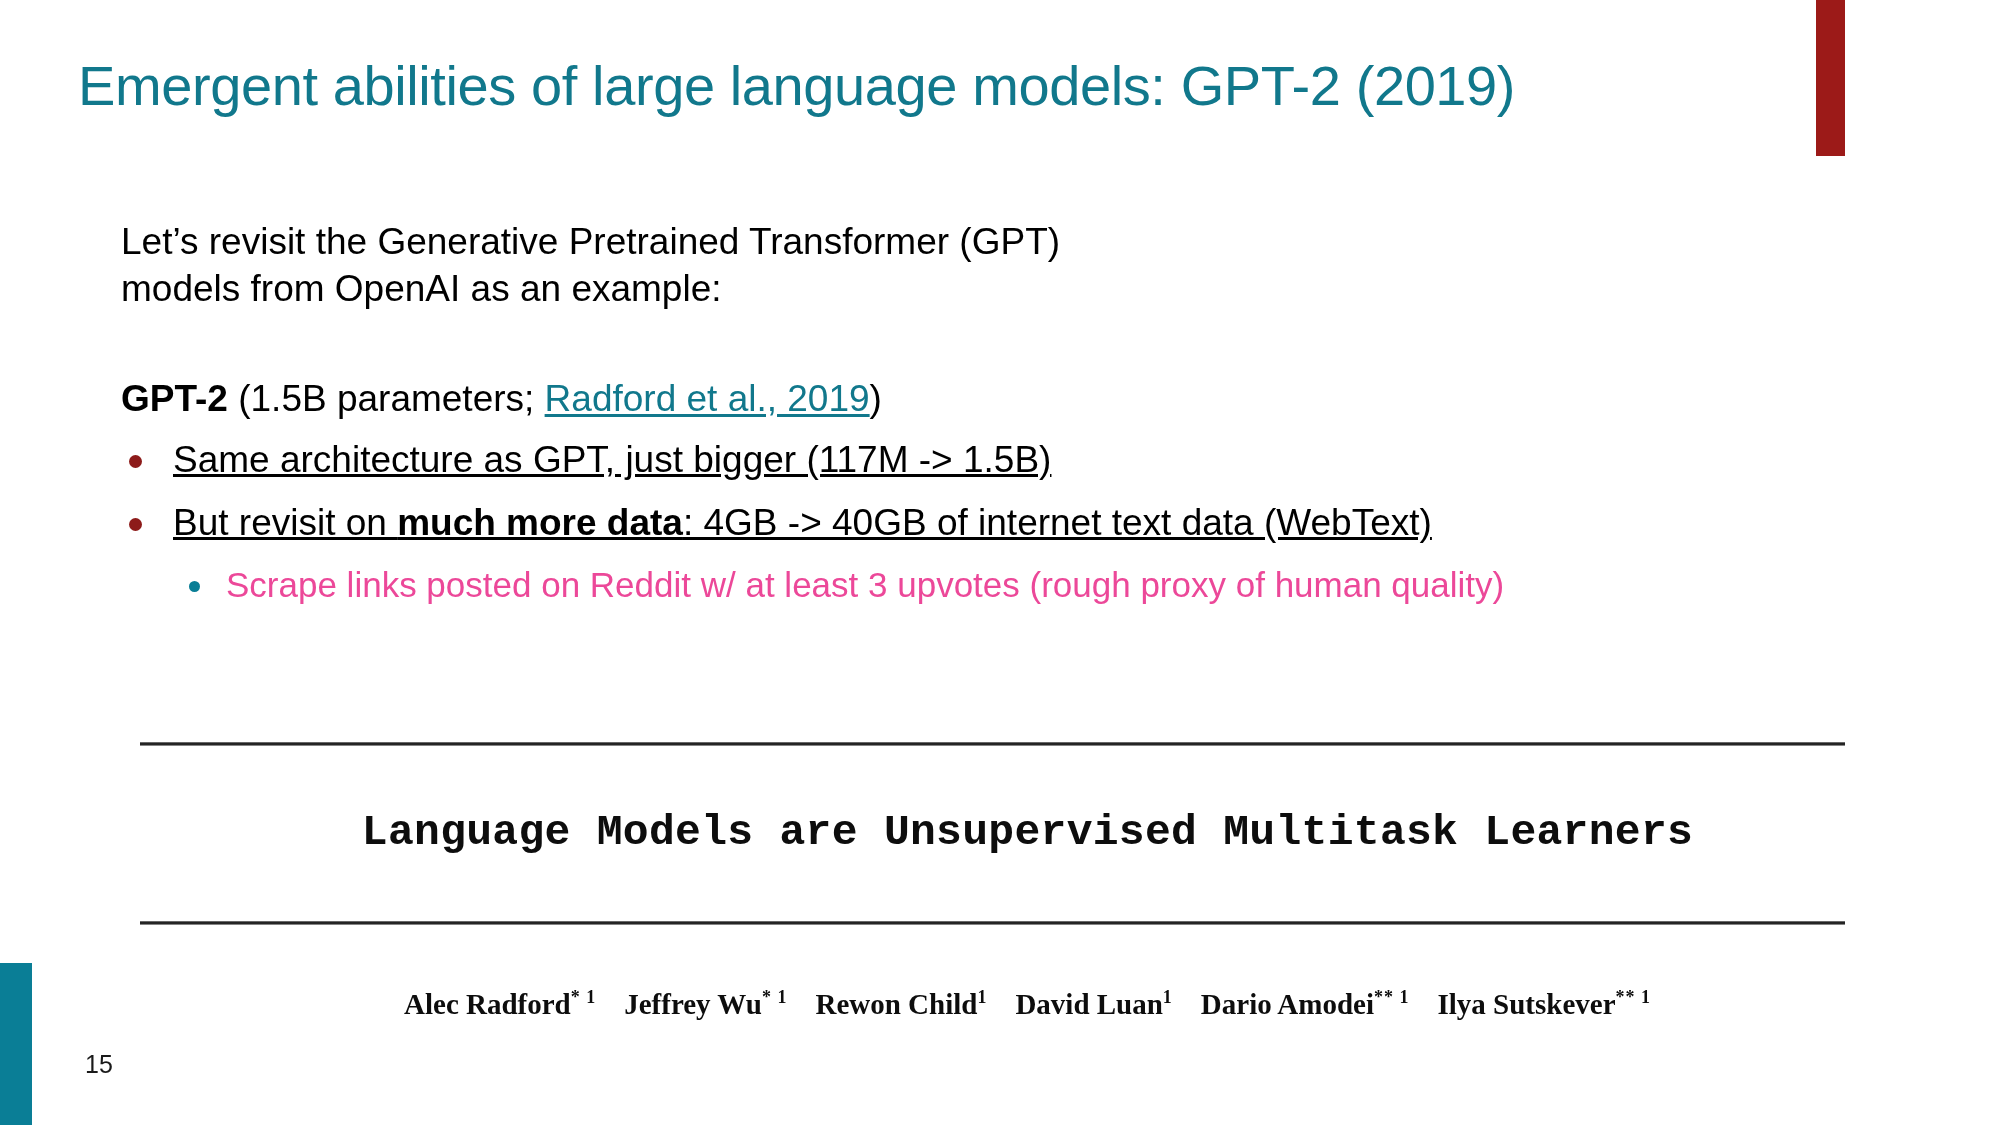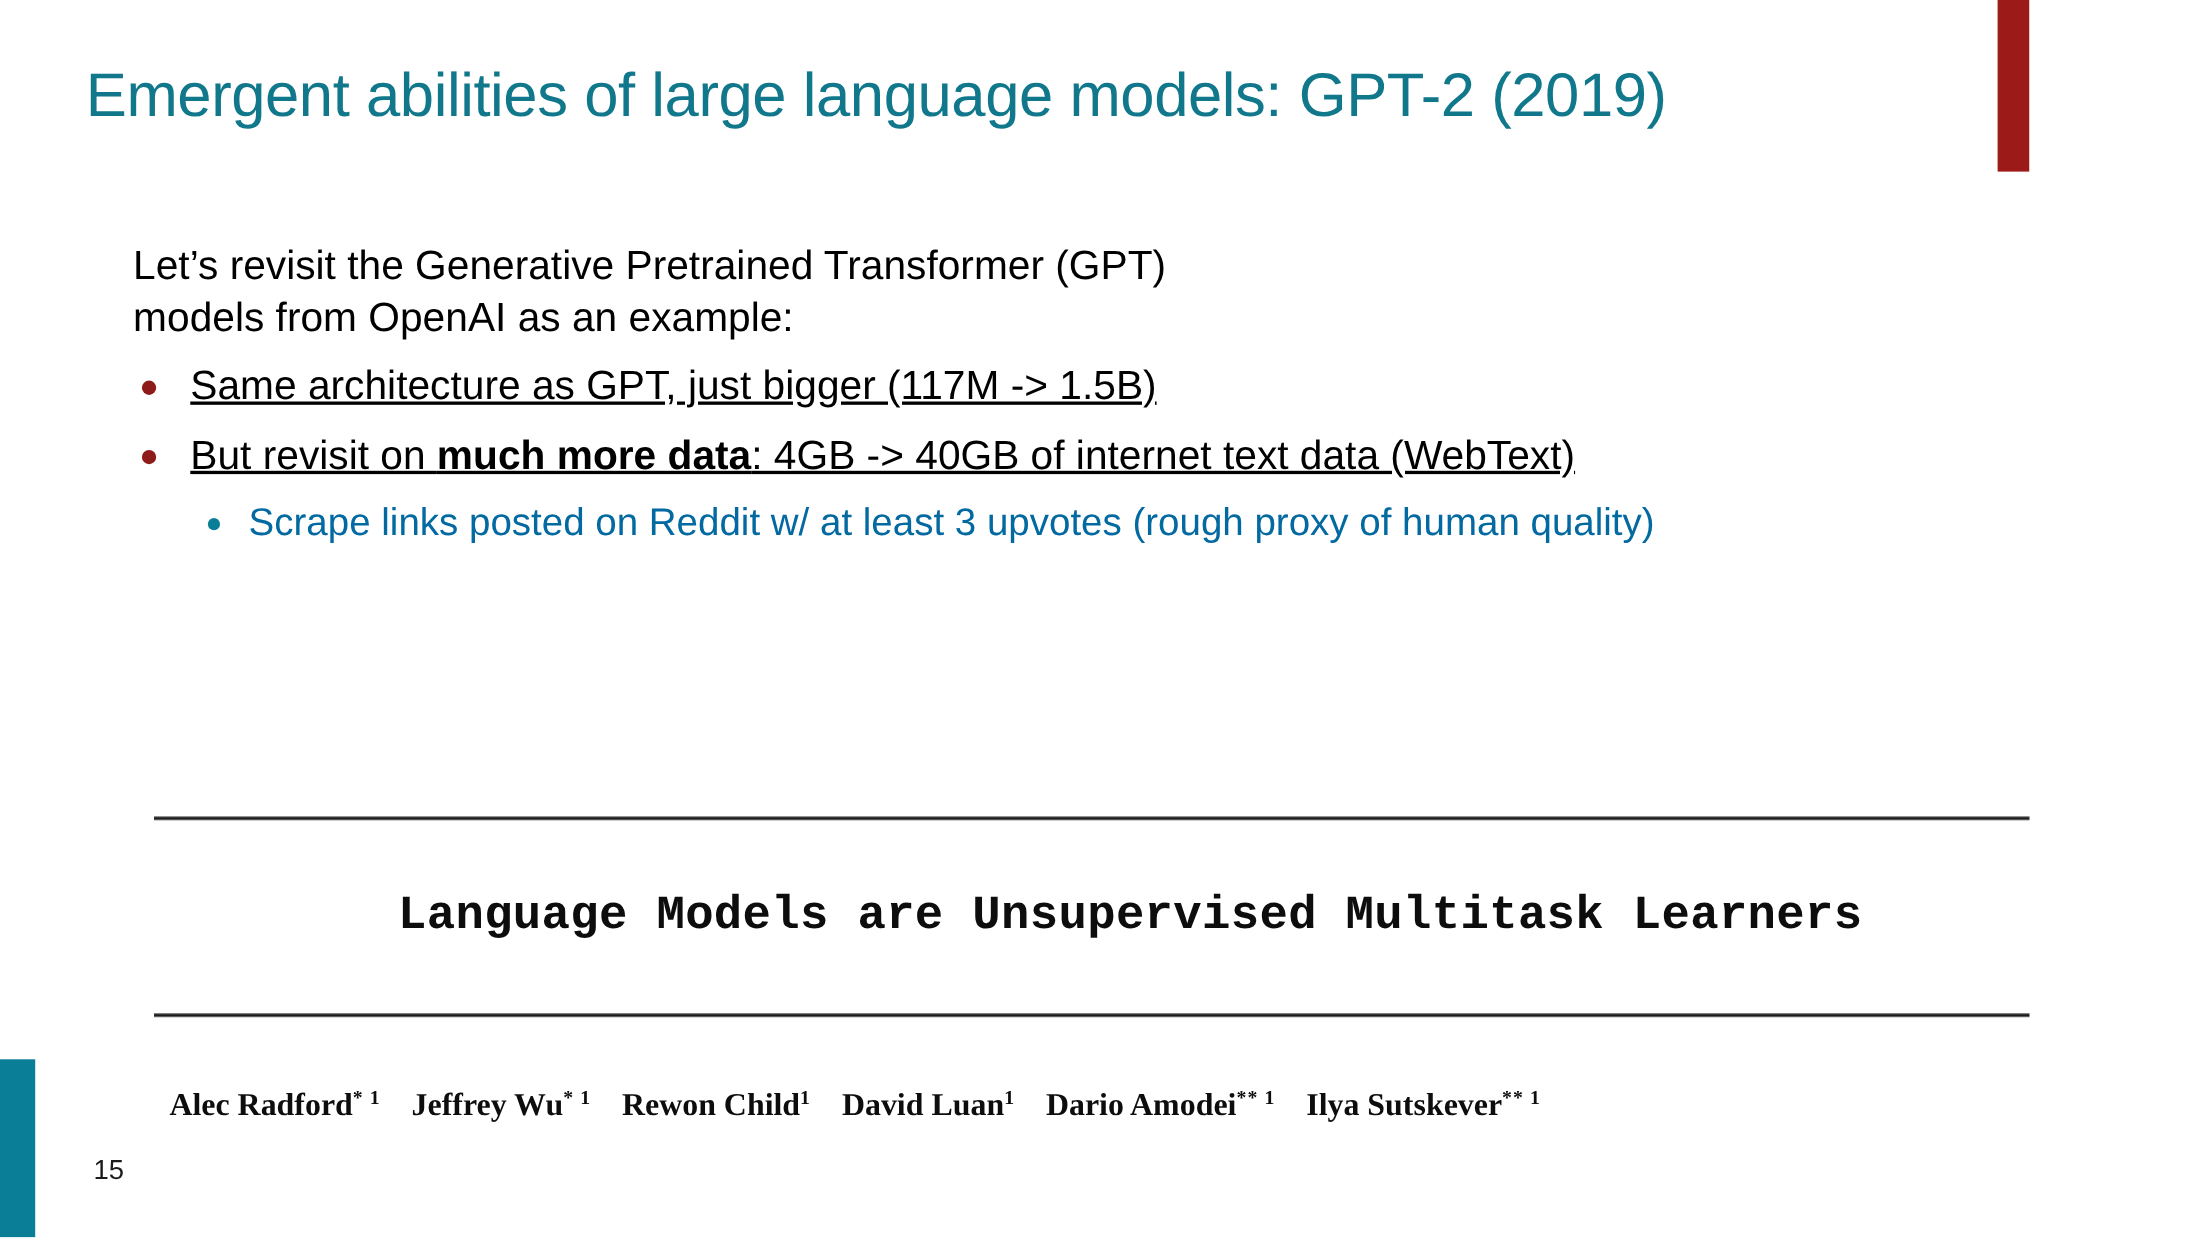--- a/index.html
+++ b/index.html
@@ -108,21 +108,21 @@
     height: 13px;
     border-radius: 50%;
     background: #8d1b1a;
   }
   li.bullet-l2 {
     position: relative;
     font-size: 35px;
     line-height: 1.32;
     padding-left: 105px;
     margin-top: 14px;
-    color: #0369a1;
+    color: #ec4899;
     white-space: nowrap;
   }
   li.bullet-l2::before {
     content: "";
     position: absolute;
     left: 68px;
     top: 19px;
     width: 11px;
     height: 11px;
     border-radius: 50%;
@@ -151,20 +151,21 @@
     font-size: 43px;
     text-align: center;
     color: #0d0d0d;
     padding: 62px 0 64px 0;
     letter-spacing: 0.3px;
   }
   .paper-authors {
     font-family: "Liberation Serif", serif;
     font-weight: bold;
     font-size: 29px;
+    text-align: center;
     color: #0d0d0d;
     padding-top: 62px;
     white-space: nowrap;
   }
   .paper-authors .author {
     margin: 0 14px;
   }
   .paper-authors sup {
     font-size: 0.62em;
     font-weight: bold;
@@ -189,20 +190,23 @@
   <div class="accent-bar-red"></div>
   <div class="accent-bar-teal"></div>
 
   <div class="slide-title">Emergent abilities of large language models: GPT-2 (2019)</div>
 
   <div class="body-area">
 
     <p class="intro-para">Let’s revisit the Generative Pretrained Transformer (GPT)
 models from OpenAI as an example:</p>
 
+    <p class="gpt-heading">
+      <span class="strong">GPT-2</span><span> (1.5B parameters; </span><span class="ref-link">Radford et al., 2019</span><span>)</span>
+    </p>
 
     <ul class="bullets">
       <li class="bullet-l1">Same architecture as GPT, just bigger (117M -&gt; 1.5B)</li>
 
       <li class="bullet-l1">
         <span>But revisit on </span><span class="hl-red">much more data</span><span>: 4GB -&gt; 40GB of internet text data (WebText)</span>
       </li>
 
       <li class="bullet-l2">Scrape links posted on Reddit w/ at least 3 upvotes (rough proxy of human quality)</li>
     </ul>

